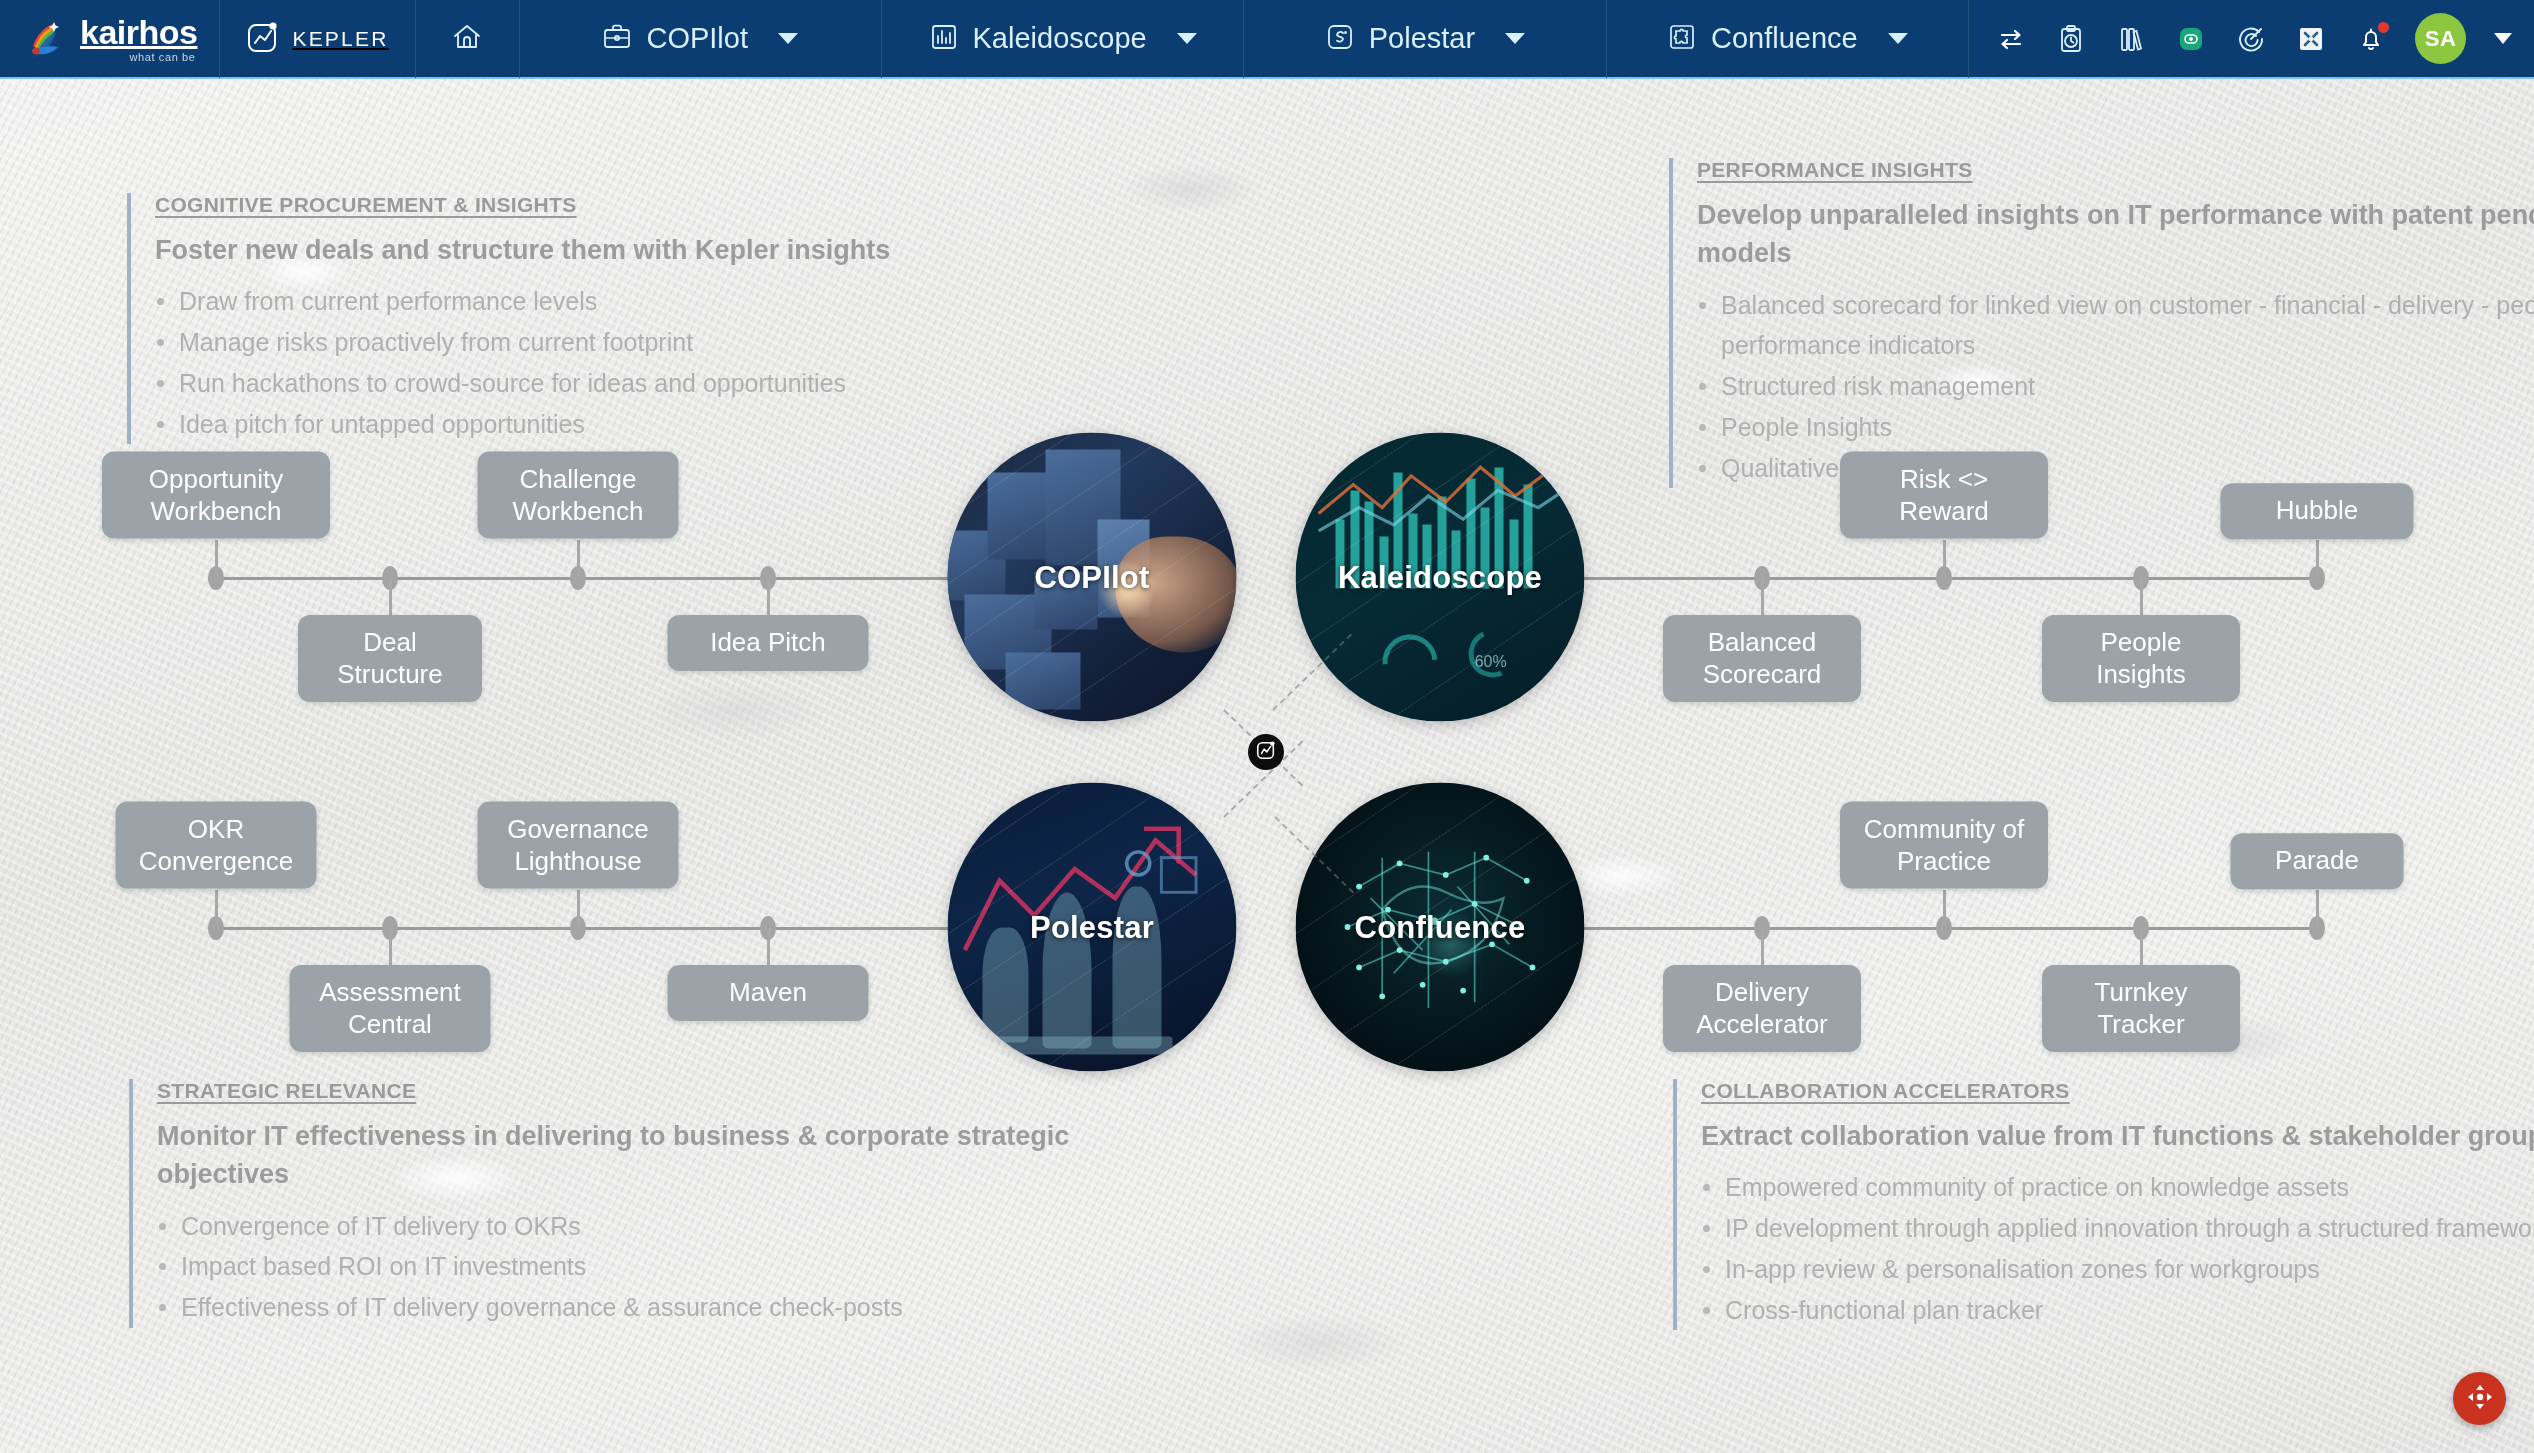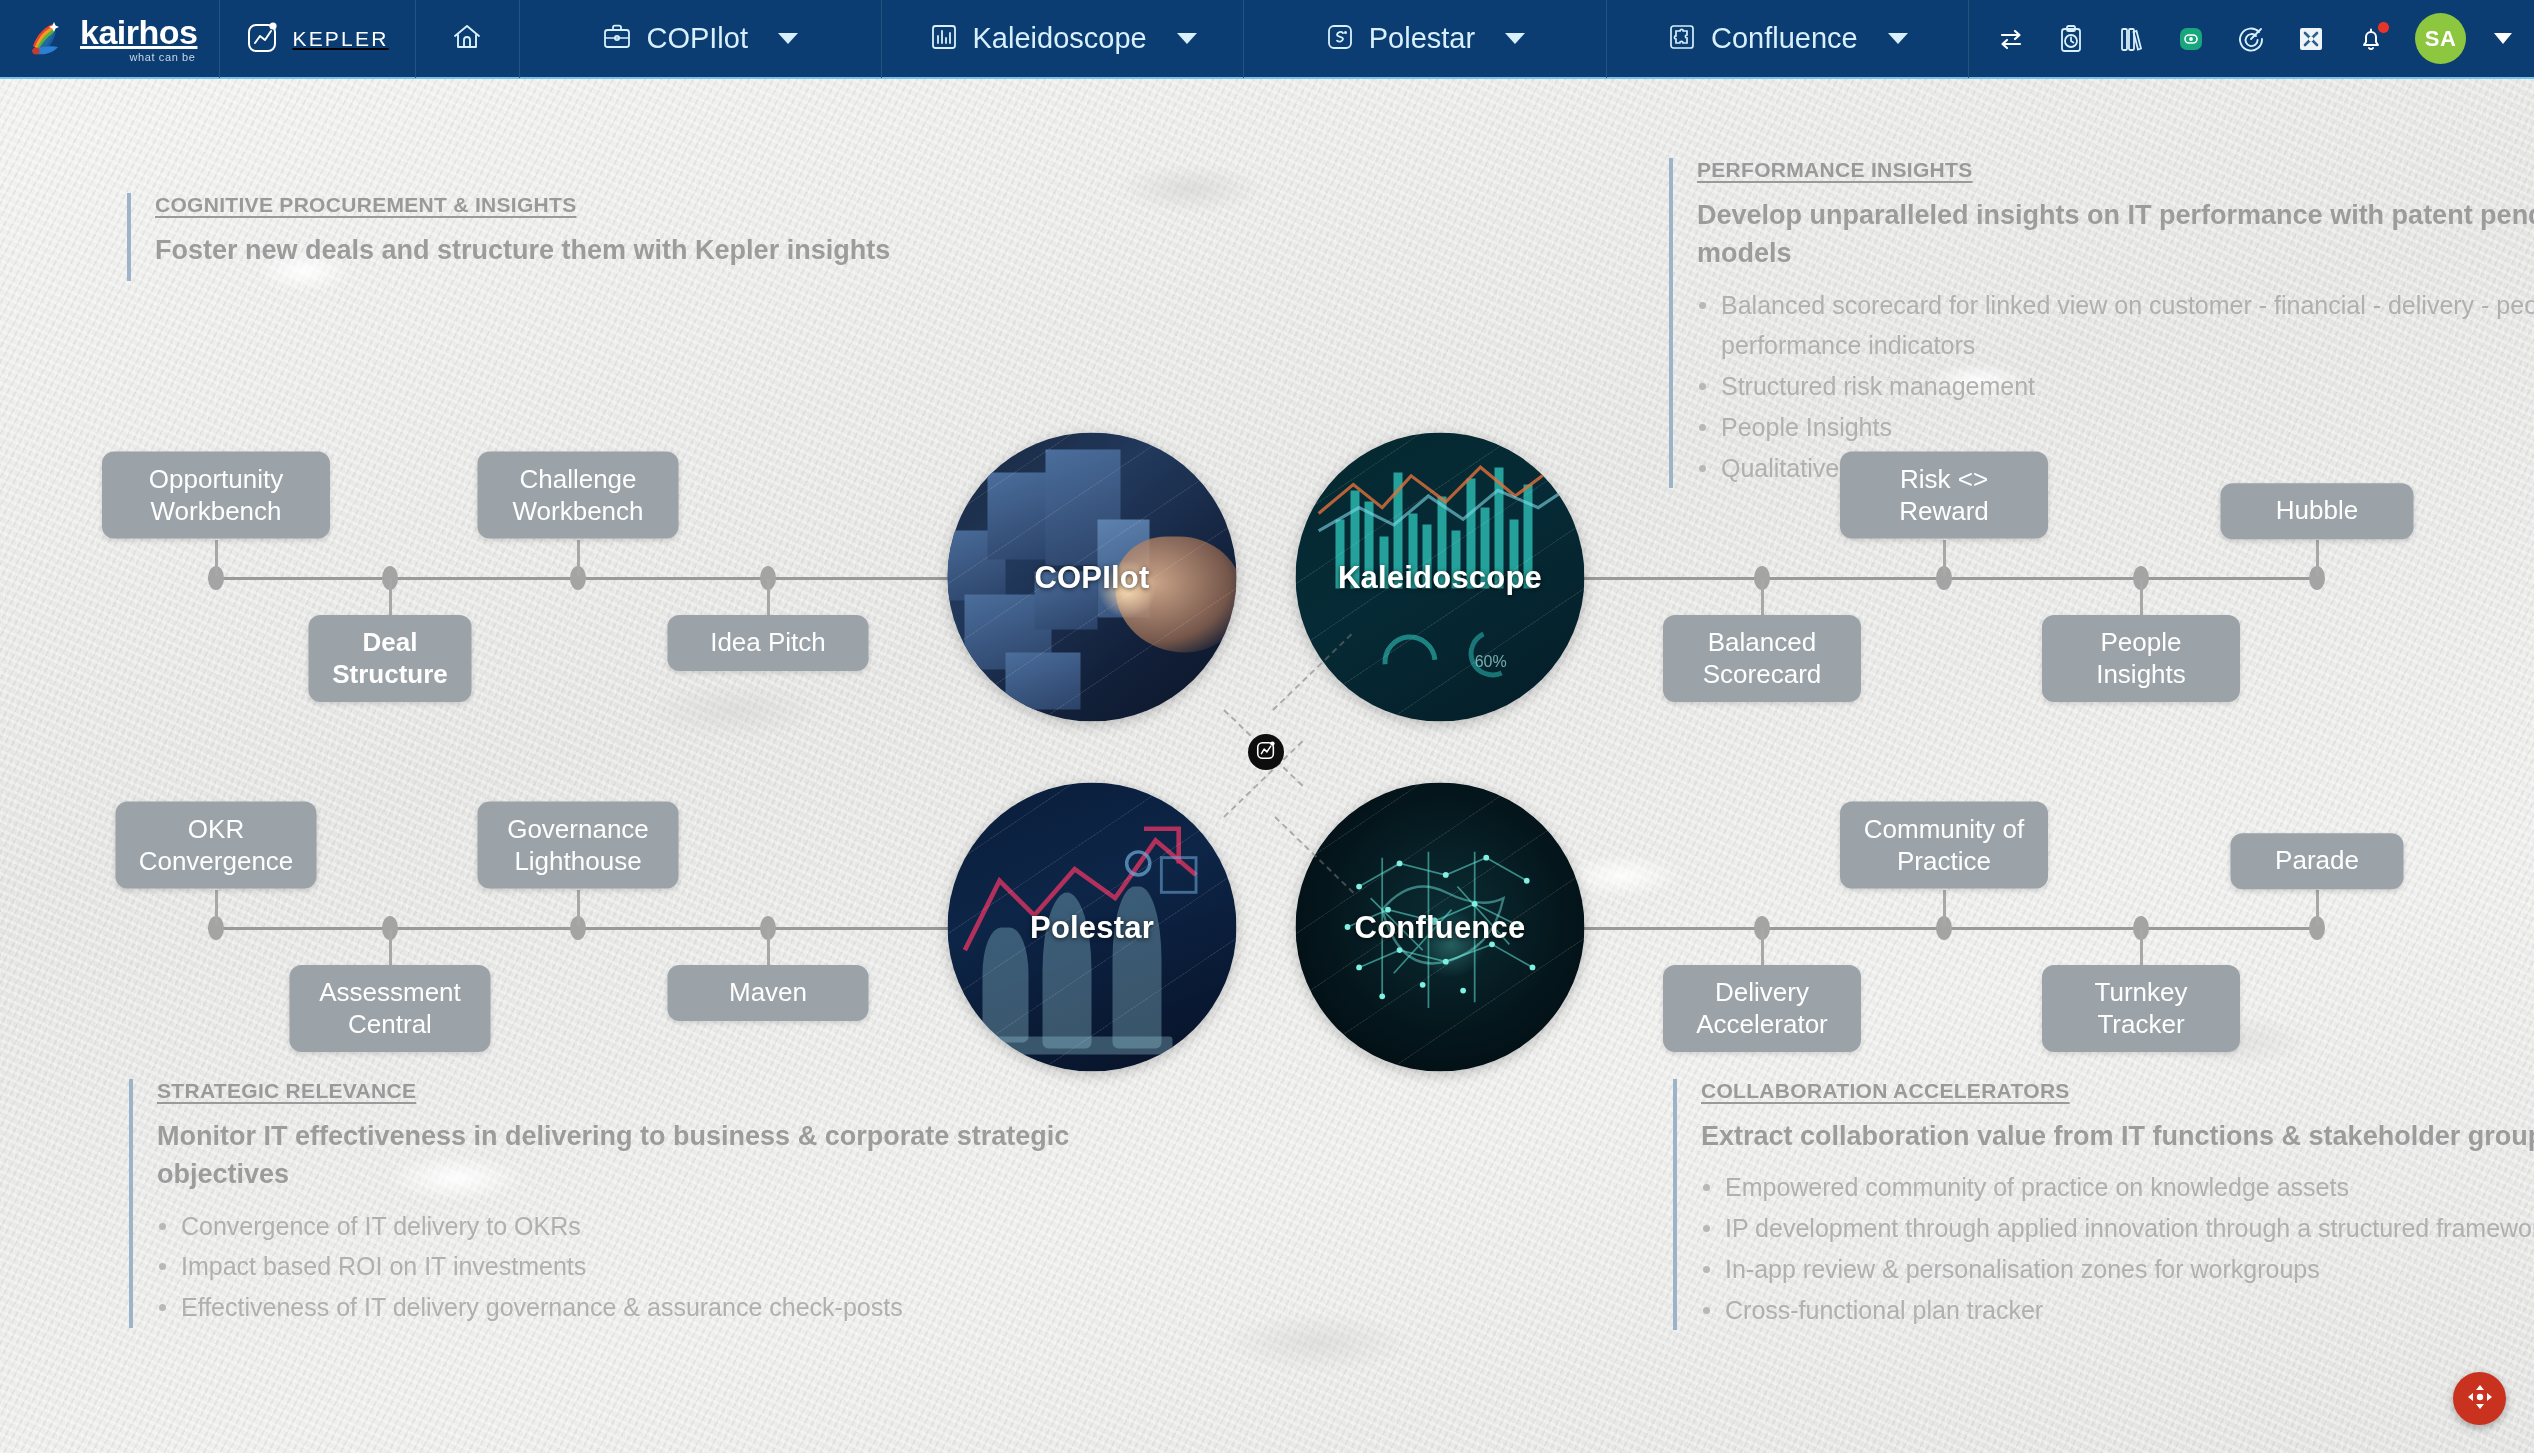--- a/index.html
+++ b/index.html
@@ -479,20 +479,26 @@
     <span class="chev-down"></span>
   </div>
 </div>
 
 <div class="canvas">
   <div class="layer">
 
     <div class="info" id="info-tl">
       <div class="eyebrow">COGNITIVE PROCUREMENT &amp; INSIGHTS</div>
       <div class="headline">Foster new deals and structure them with Kepler insights</div>
+      <ul>
+        <li>Draw from current performance levels</li>
+        <li>Manage risks proactively from current footprint</li>
+        <li>Run hackathons to crowd-source for ideas and opportunities</li>
+        <li>Idea pitch for untapped opportunities</li>
+      </ul>
     </div>
 
     <div class="info" id="info-tr">
       <div class="eyebrow">PERFORMANCE INSIGHTS</div>
       <div class="headline">Develop unparalleled insights on IT performance with patent pending models</div>
       <ul>
         <li>Balanced scorecard for linked view on customer - financial - delivery - people performance indicators</li>
         <li>Structured risk management</li>
         <li>People Insights</li>
         <li>Qualitative feedback</li>
@@ -523,21 +529,21 @@
     <div class="row" style="left:0; top:498px; width:2534px;">
       <div class="rail" style="left:208px; width:782px;"></div>
 
       <div class="node" style="left:216px;"></div>
       <div class="stem up" style="left:216px;"></div>
       <div class="pill above" style="left:216px; top:-38px; width:228px;">Opportunity
 Workbench</div>
 
       <div class="node" style="left:390px;"></div>
       <div class="stem down" style="left:390px;"></div>
-      <div class="pill below" style="left:390px; top:38px; width:163px;font-weight:bold;">Deal
+      <div class="pill below" style="left:390px; top:38px; width:184px;">Deal
 Structure</div>
 
       <div class="node" style="left:578px;"></div>
       <div class="stem up" style="left:578px;"></div>
       <div class="pill above" style="left:578px; top:-38px; width:201px;">Challenge
 Workbench</div>
 
       <div class="node" style="left:768px;"></div>
       <div class="stem down" style="left:768px;"></div>
       <div class="pill below" style="left:768px; top:38px; width:201px;">Idea Pitch</div>

